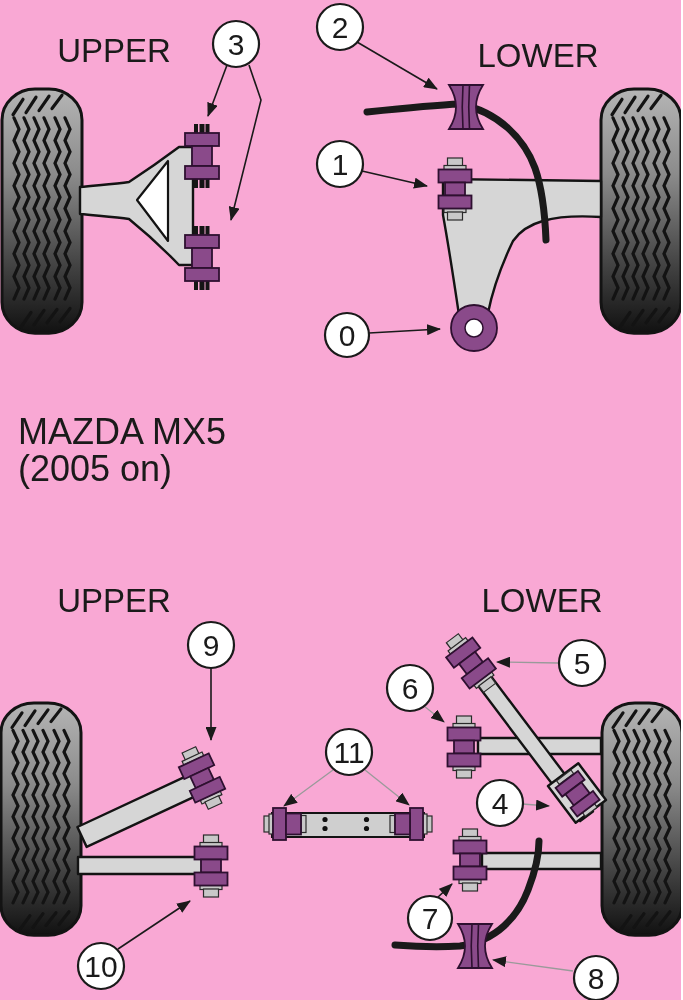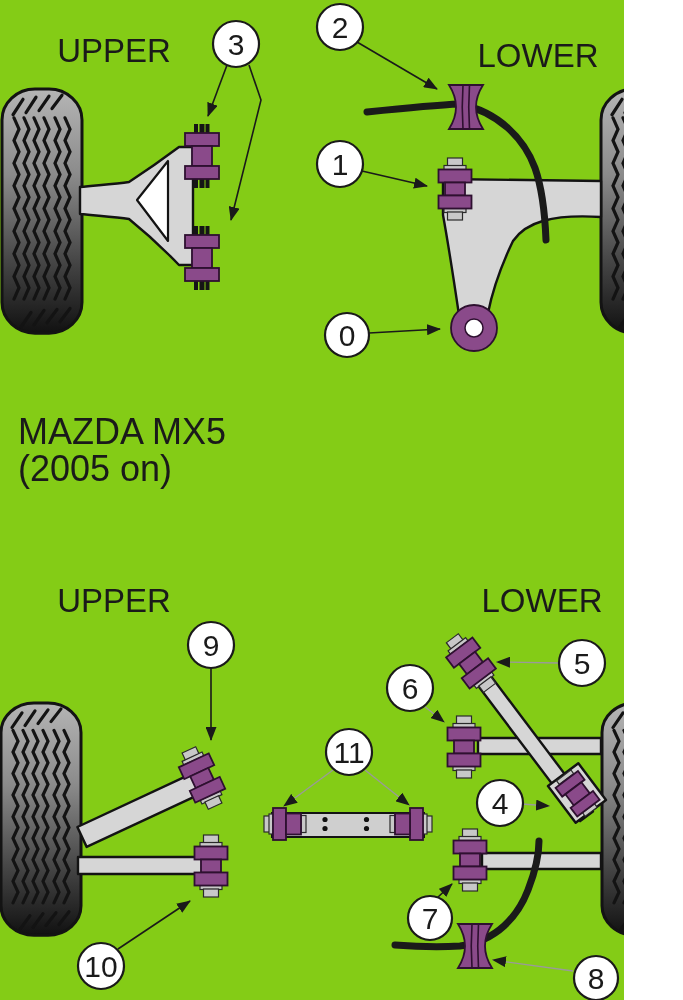--- a/index.html
+++ b/index.html
@@ -1,16 +1,16 @@
 <!DOCTYPE html>
 <html><head>
 <meta charset="utf-8">
 <style>
   html,body{margin:0;padding:0;background:#ffffff;}
-  .stage{position:relative;width:624px;height:1000px;background:#84cc16;overflow:hidden;}
+  .stage{position:relative;width:681px;height:1000px;background:#f9a8d4;overflow:hidden;}
   svg{display:block;}
   text{font-family:"Liberation Sans",sans-serif;fill:#1a1a1a;}
   .section-label{font-size:33px;text-anchor:middle;}
   .title-line{font-size:36px;}
   .callout circle{fill:#ffffff;stroke:#1a1a1a;stroke-width:2.2;}
   .callout text{font-size:30px;text-anchor:middle;}
   .ldr-b{stroke:#1a1a1a;stroke-width:1.6;fill:none;marker-end:url(#arw);}
   .ldr-g{stroke:#9a9a9a;stroke-width:1.3;fill:none;marker-end:url(#arw);}
   .arm{fill:#d6d6d6;stroke:#131313;stroke-width:2.4;stroke-linejoin:round;}
   .bar{fill:#cfcfcf;stroke:#131313;stroke-width:2;}

